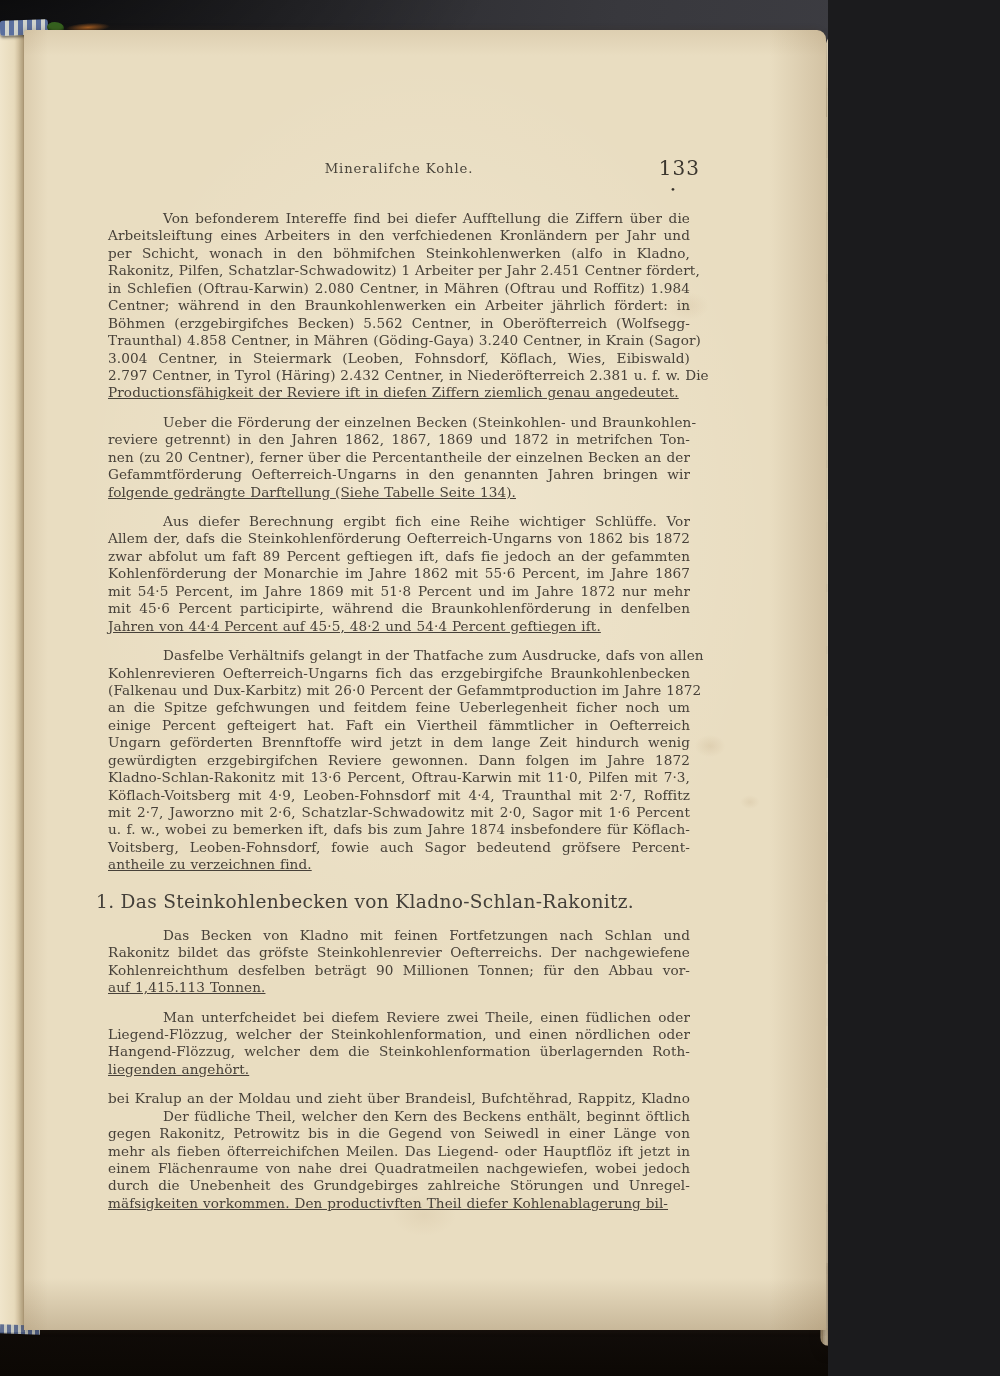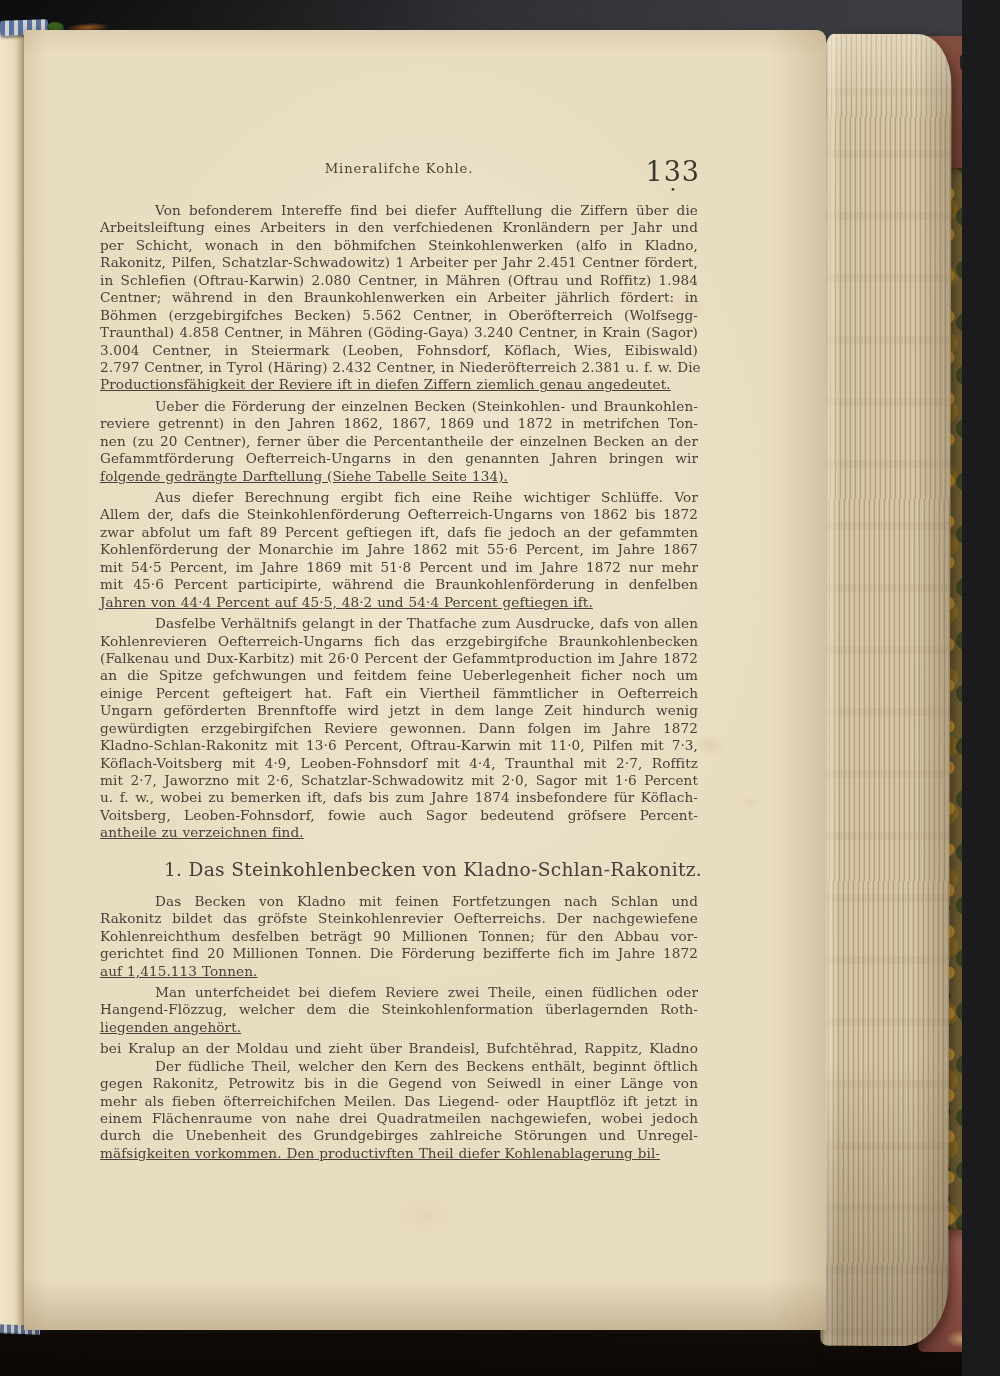--- a/index.html
+++ b/index.html
@@ -1,16 +1,16 @@
 <!DOCTYPE html>
 <html><head>
 <meta charset="utf-8">
 <style>
   html,body{margin:0;padding:0;background:#1b1b1d;}
-  .scene{position:relative;width:962px;height:1376px;overflow:hidden;
+  .scene{position:relative;width:828px;height:1376px;overflow:hidden;
          font-family:"DejaVu Serif","Liberation Serif",serif;}
   
   .scene-bg{position:absolute;inset:0;
     background:
       linear-gradient(180deg, rgba(0,0,0,0) 0%, rgba(0,0,0,0) 88%, rgba(12,7,3,.9) 97%, #0c0804 100%),
       radial-gradient(900px 520px at -6% -6%, rgba(0,0,0,.8), rgba(0,0,0,0) 62%),
       linear-gradient(100deg,#1d1d20 0%,#2b2b2f 28%,#38383d 58%,#404046 100%);}
   
   .cover-marble{position:absolute;left:928px;top:168px;width:66px;height:1080px;
     background-color:#6d5c31;
@@ -70,31 +70,31 @@
     box-shadow:-3px 0 6px rgba(60,40,20,.25);}
   .page-stains{position:absolute;inset:0;pointer-events:none;
     background:
       radial-gradient(22px 16px at 686px 716px, rgba(150,110,60,.12), rgba(150,110,60,0) 70%),
       radial-gradient(14px 10px at 726px 772px, rgba(150,110,60,.10), rgba(150,110,60,0) 70%),
       radial-gradient(46px 30px at 400px 1185px, rgba(140,100,50,.07), rgba(140,100,50,0) 70%),
       radial-gradient(30px 20px at 664px 276px, rgba(140,100,55,.08), rgba(140,100,55,0) 70%);}
   
   .running-header{position:absolute;left:72px;top:130px;width:606px;height:40px;color:#4a453c;}
   .running-title{display:block;text-align:center;font-size:13.2px;letter-spacing:.9px;line-height:18px;}
-  .page-no{position:absolute;right:2px;top:-4px;font-size:27px;color:#3c372f;letter-spacing:1px;}
+  .page-no{position:absolute;right:2px;top:-4px;font-size:20px;color:#3c372f;letter-spacing:1px;}
   .page-no-mark{position:absolute;left:574px;top:24px;font-size:10px;color:#35302a;}
   
   .body-text{position:absolute;left:72px;top:168px;width:606px;color:#474139;}
-  .para{margin:4px;}
+  .para{margin:12px;}
   .tl{font-size:13.6px;height:17.45px;line-height:17.45px;
       text-align:justify;text-align-last:justify;letter-spacing:.1px;word-spacing:.4px;
       white-space:nowrap;overflow:visible;}
   .tl-last{text-align-last:left;text-decoration:underline;}
   .tl-first{text-indent:55px;}
-  .section-heading{text-align:right;font-size:18.6px;line-height:26px;color:#44403a;
+  .section-heading{text-align:left;font-size:18.6px;line-height:26px;color:#44403a;
       margin:15px 0 10px 0;letter-spacing:.3px;}
 </style>
 </head>
 <body>
 
 <div class="scene">
   <div class="scene-bg"></div>
 
   <div class="cover-leather-top"></div>
   <div class="cover-marble"></div>
@@ -160,25 +160,25 @@
           <div class="tl">mit 2·7, Jaworzno mit 2·6, Schatzlar-Schwadowitz mit 2·0, Sagor mit 1·6 Percent</div>
           <div class="tl">u. f. w., wobei zu bemerken ift, dafs bis zum Jahre 1874 insbefondere für Köflach-</div>
           <div class="tl">Voitsberg, Leoben-Fohnsdorf, fowie auch Sagor bedeutend gröfsere Percent-</div>
           <div class="tl tl-last">antheile zu verzeichnen find.</div>
         </div>
         <div class="section-heading">1. Das Steinkohlenbecken von Kladno-Schlan-Rakonitz.</div>
         <div class="para">
           <div class="tl tl-first">Das Becken von Kladno mit feinen Fortfetzungen nach Schlan und</div>
           <div class="tl">Rakonitz bildet das gröfste Steinkohlenrevier Oefterreichs. Der nachgewiefene</div>
           <div class="tl">Kohlenreichthum desfelben beträgt 90 Millionen Tonnen; für den Abbau vor-</div>
-          <div class="tl">gerichtet find 20 Millionen Tonnen. Die Förderung bezifferte fich im Jahre 1872</div>
           <div class="tl tl-last">auf 1,415.113 Tonnen.</div>
         </div>
         <div class="para">
           <div class="tl tl-first">Man unterfcheidet bei diefem Reviere zwei Theile, einen füdlichen oder</div>
+          <div class="tl">Liegend-Flözzug, welcher der Steinkohlenformation, und einen nördlichen oder</div>
           <div class="tl">Hangend-Flözzug, welcher dem die Steinkohlenformation überlagernden Roth-</div>
           <div class="tl tl-last">liegenden angehört.</div>
         </div>
         <div class="para">
           <div class="tl">bei Kralup an der Moldau und zieht über Brandeisl, Bufchtěhrad, Rappitz, Kladno</div>
           <div class="tl tl-first">Der füdliche Theil, welcher den Kern des Beckens enthält, beginnt öftlich</div>
           <div class="tl">gegen Rakonitz, Petrowitz bis in die Gegend von Seiwedl in einer Länge von</div>
           <div class="tl">mehr als fieben öfterreichifchen Meilen. Das Liegend- oder Hauptflöz ift jetzt in</div>
           <div class="tl">einem Flächenraume von nahe drei Quadratmeilen nachgewiefen, wobei jedoch</div>
           <div class="tl">durch die Unebenheit des Grundgebirges zahlreiche Störungen und Unregel-</div>

